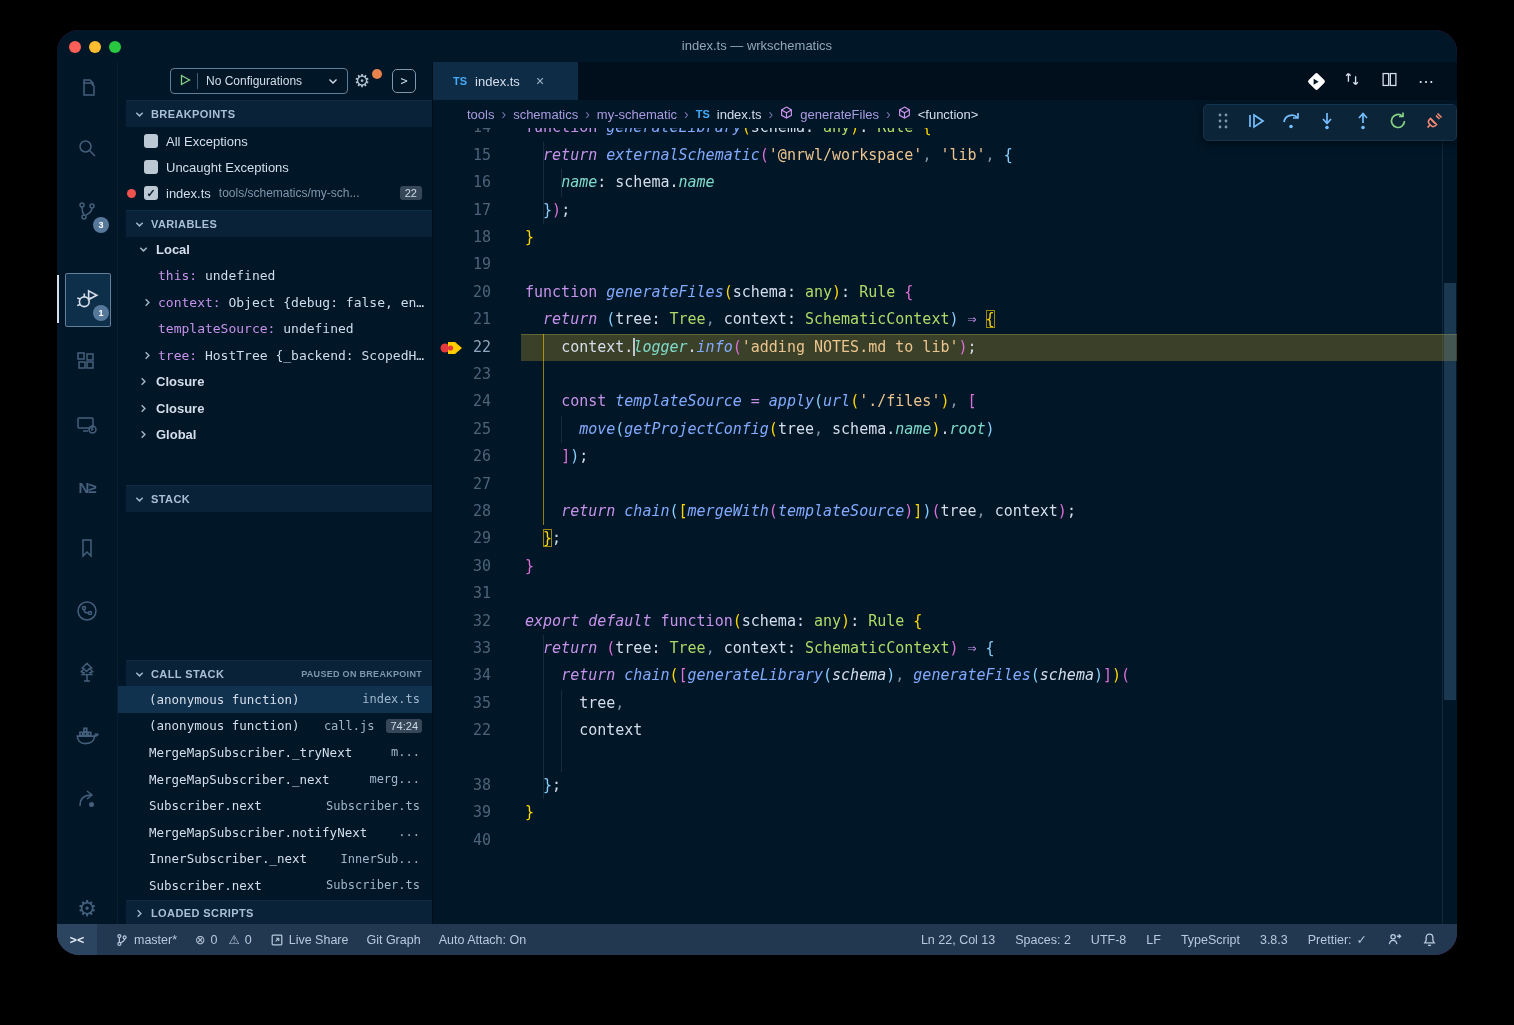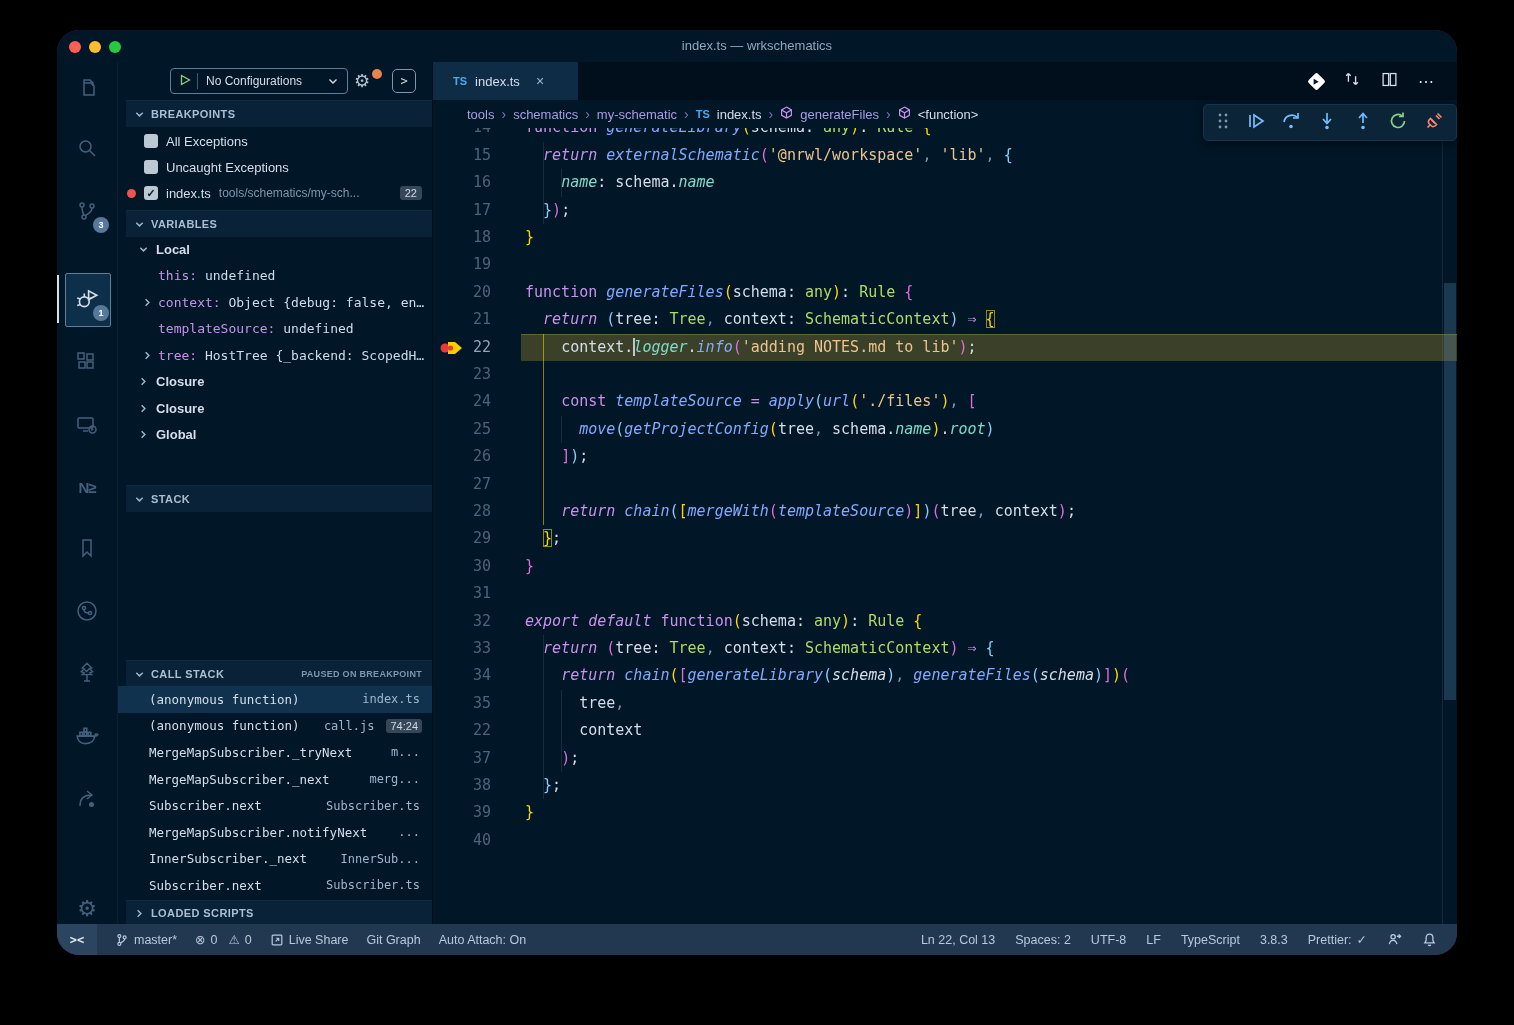--- a/index.html
+++ b/index.html
@@ -588,24 +588,20 @@
             <span class="lt"><span class="c-pk">    </span><span class="c-kw">return</span><span class="c-pk"> </span><span class="c-fn">chain</span><span class="c-bg">(</span><span class="c-bp">[</span><span class="c-fn">generateLibrary</span><span class="c-bb">(</span><span class="c-pvar">schema</span><span class="c-bb">)</span><span class="c-pd">,</span><span class="c-pk"> </span><span class="c-fn">generateFiles</span><span class="c-bb">(</span><span class="c-pvar">schema</span><span class="c-bb">)</span><span class="c-bp">]</span><span class="c-bg">)</span><span class="c-bp">(</span></span>
           </div>
           <div class="cl" style="top: 561.8px;">
             <span class="ln">35</span>
             <span class="lt"><span class="c-pk">      </span><span class="c-var">tree</span><span class="c-pd">,</span></span>
           </div>
           <div class="cl" style="top: 589.2px;">
             <span class="ln">22</span>
             <span class="lt"><span class="c-pk">      </span><span class="c-var">context</span></span>
           </div>
-          <div class="cl" style="top: 616.6px;">
-            <span class="ln">37</span>
-            <span class="lt"><span class="c-pk">    </span><span class="c-bp">)</span><span class="c-pk">;</span></span>
-          </div>
           <div class="cl" style="top: 644px;">
             <span class="ln">38</span>
             <span class="lt"><span class="c-pk">  </span><span class="c-bb">}</span><span class="c-pk">;</span></span>
           </div>
           <div class="cl" style="top: 671.4px;">
             <span class="ln">39</span>
             <span class="lt"><span class="c-bg">}</span></span>
           </div>
           <div class="cl" style="top: 698.8px;">
             <span class="ln">40</span>

